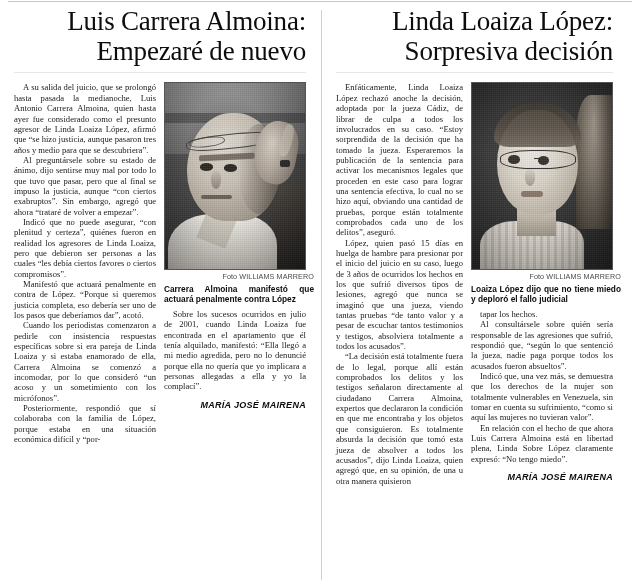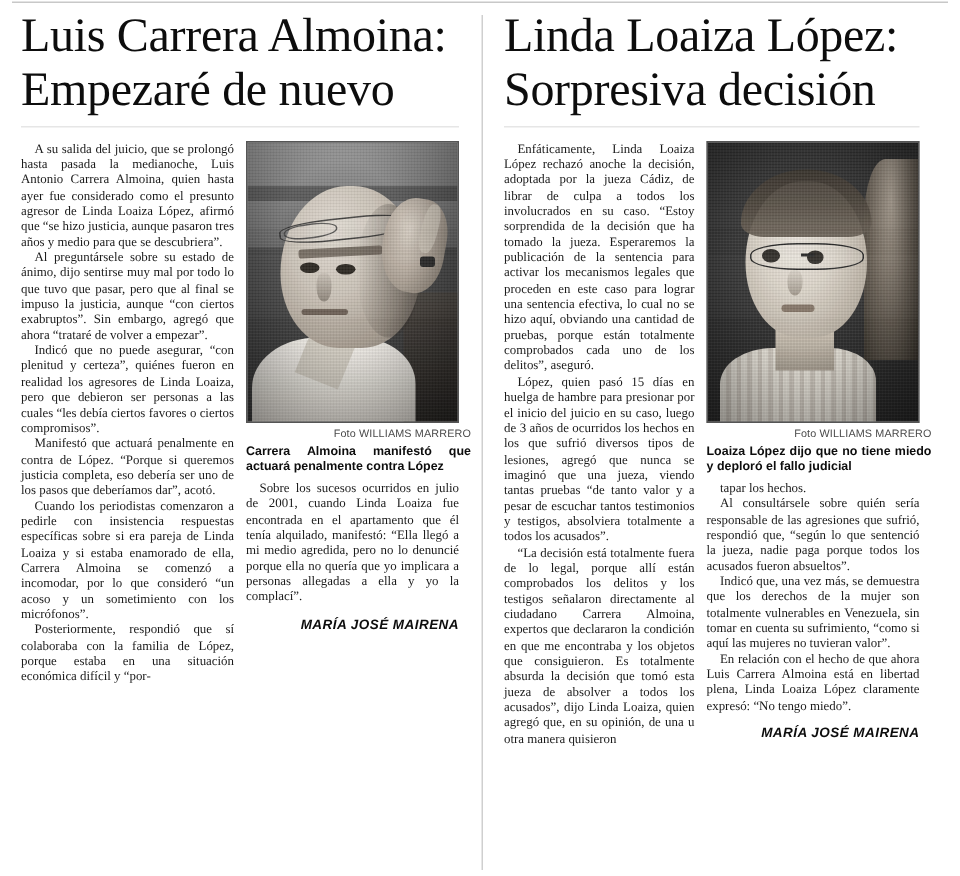--- a/index.html
+++ b/index.html
@@ -40,27 +40,28 @@
   }
   .article {
     width: 320px;
     padding: 0 14px 0 14px;
     position: relative;
   }
   .article.right { padding-left: 16px; padding-right: 27px; }
 
   .headline {
     font-family: "Liberation Serif", "DejaVu Serif", serif;
-    font-size: 32px;
+    font-size: 27px;
     line-height: 1.12;
     font-weight: 400;
     letter-spacing: -0.2px;
     margin: 0 0 0 0;
     color: #0d0d0d;
     text-rendering: optimizeLegibility;
+    text-align: right;
   }
   .headline .l1 { display: block; }
   .headline .l2 { display: block; }
 
   .headline-rule {
     height: 1px;
     background: #e6e6e6;
     margin: 6px 0 0 0;
   }
 
@@ -416,21 +417,21 @@
                 <div class="ph-noise"></div>
                 <div class="w-vign"></div>
               </div>
               <div class="photo-credit">Foto WILLIAMS MARRERO</div>
               <div class="photo-caption">Loaiza López dijo que no tiene miedo y deploró el fallo judicial</div>
             </div>
 
             <p class="first">tapar los hechos.</p>
             <p>Al consultársele sobre quién sería responsable de las agresiones que sufrió, respondió que, “según lo que sentenció la jueza, nadie paga porque todos los acusados fueron absueltos”.</p>
             <p>Indicó que, una vez más, se demuestra que los derechos de la mujer son totalmente vulnerables en Venezuela, sin tomar en cuenta su sufrimiento, “como si aquí las mujeres no tuvieran valor”.</p>
-            <p>En relación con el hecho de que ahora Luis Carrera Almoina está en libertad plena, Linda Loaiza López claramente expresó: “No tengo miedo”.</p>
+            <p>En relación con el hecho de que ahora Luis Carrera Almoina está en libertad plena, Linda Sobre López claramente expresó: “No tengo miedo”.</p>
 
             <div class="byline">MARÍA JOSÉ MAIRENA</div>
           </div>
 
         </div>
       </div>
     </div>
 
   </div>
 </div>

